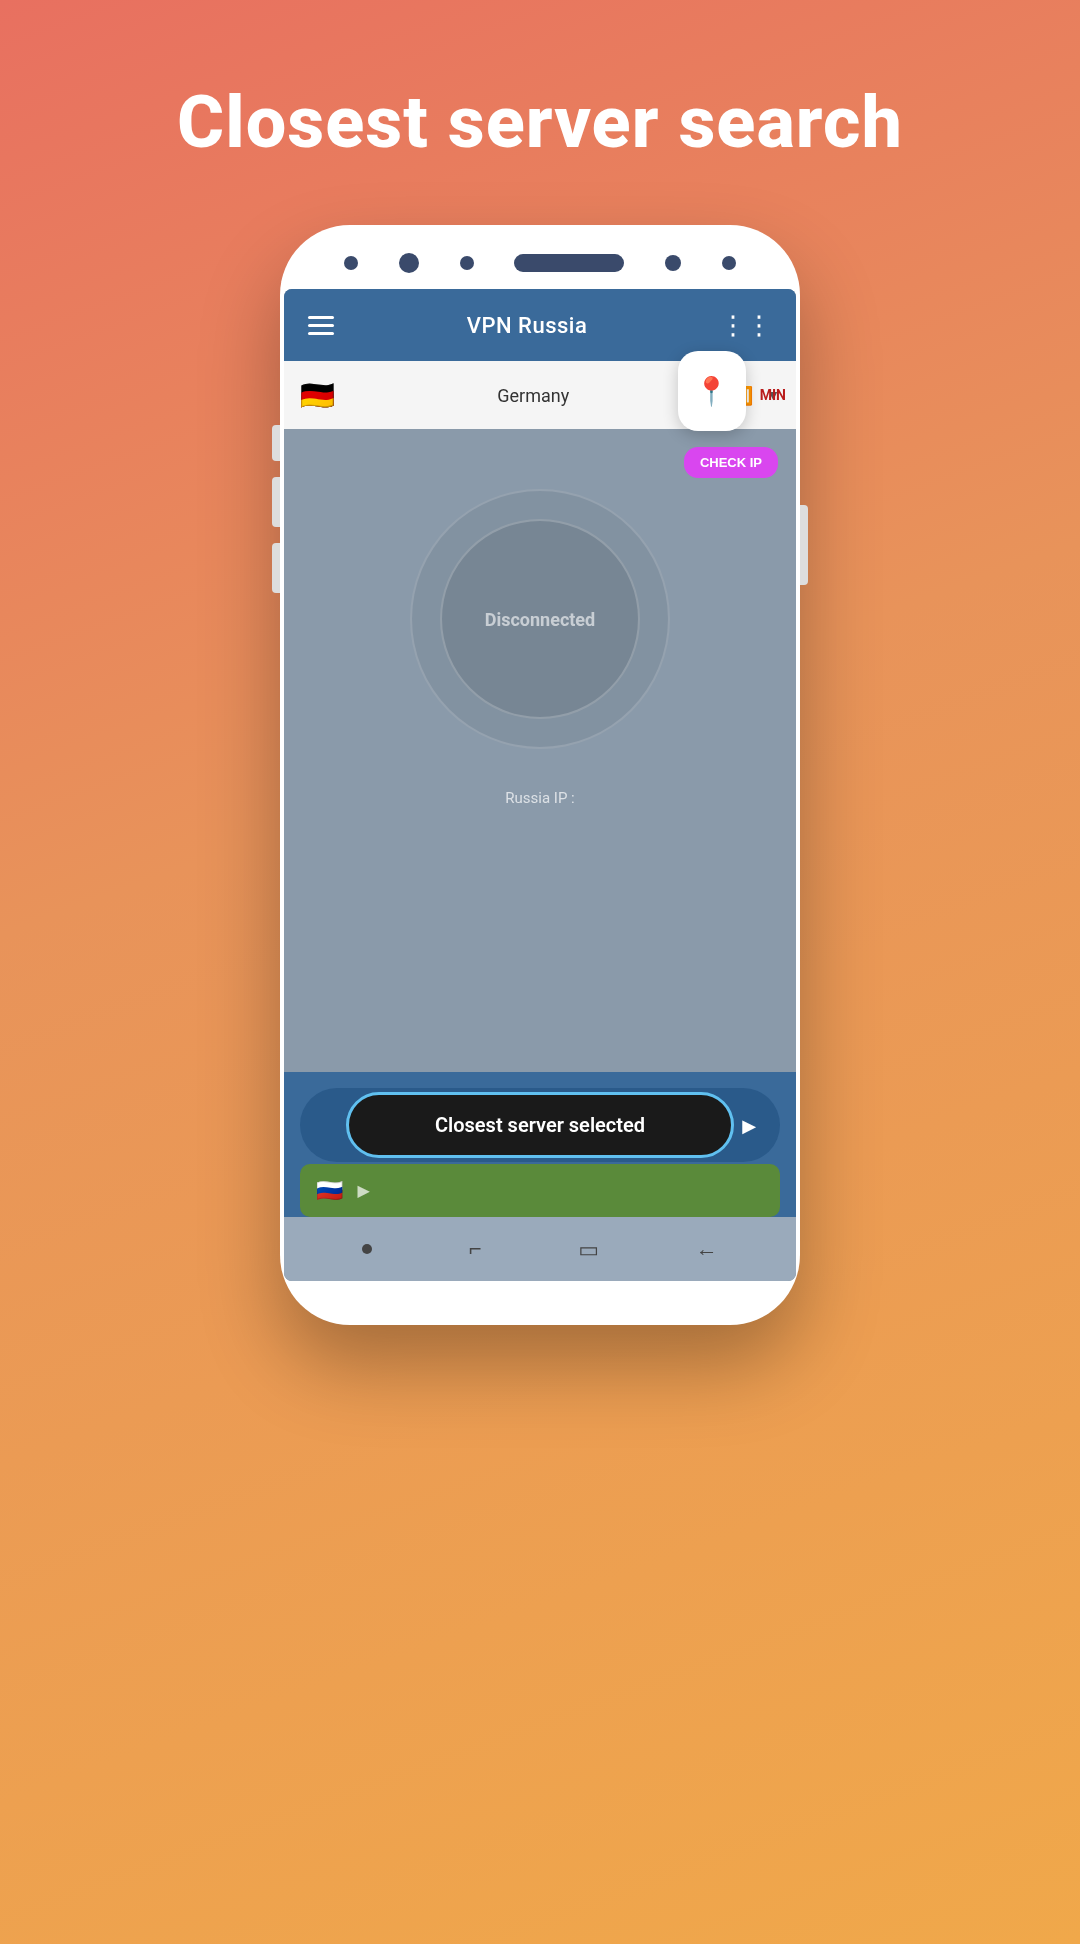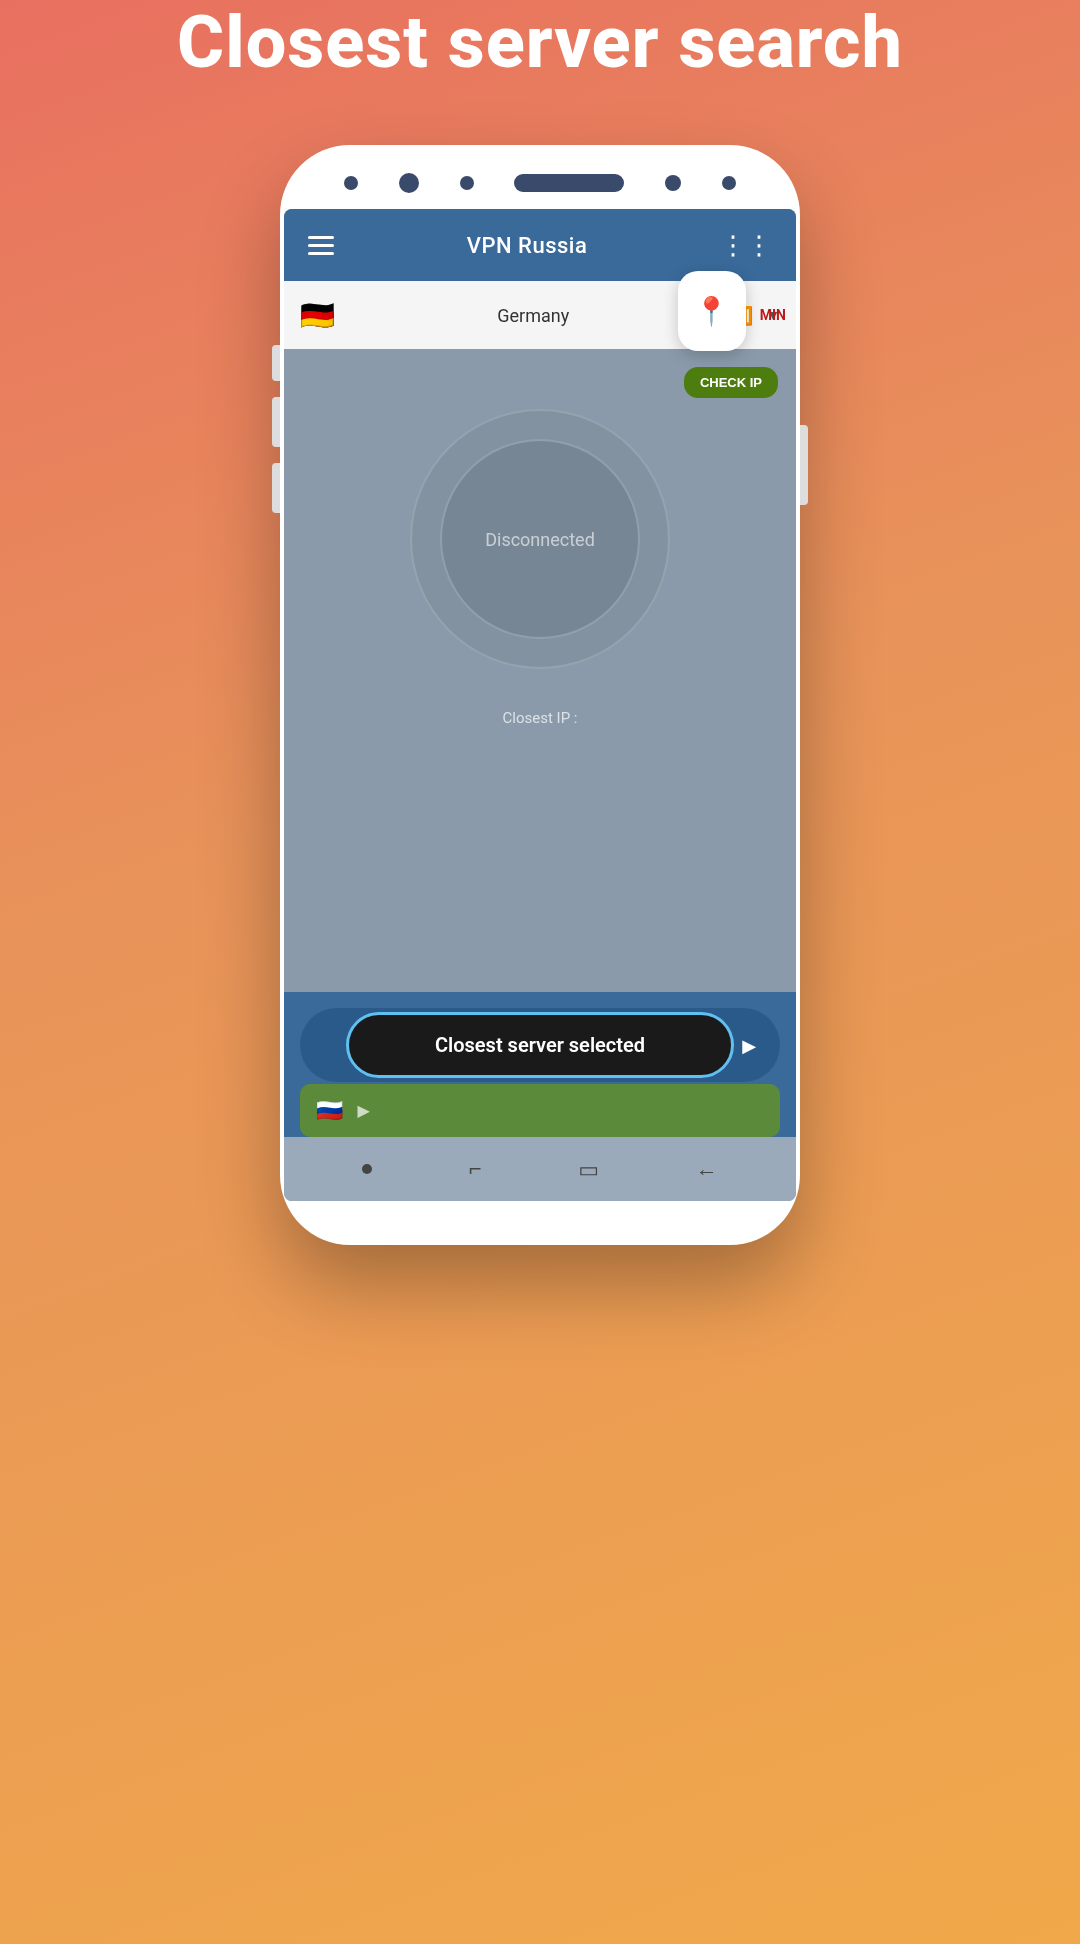--- a/index.html
+++ b/index.html
@@ -12,20 +12,21 @@
       background: linear-gradient(160deg, #e87060 0%, #e8935a 40%, #f0a84a 100%);
       display: flex;
       flex-direction: column;
       align-items: center;
     }
 
     .page-title {
       color: white;
       font-size: 72px;
       font-weight: 800;
+      margin-top: 80px;
       text-align: center;
       letter-spacing: 1px;
     }
 
     
     .phone-frame {
       position: relative;
       width: 520px;
       height: 1100px;
       margin-top: 60px;
@@ -186,21 +187,21 @@
       flex-direction: column;
       align-items: center;
       position: relative;
       padding: 0;
     }
 
     .check-ip-btn {
       position: absolute;
       top: 18px;
       right: 18px;
-      background: #4d7c0f;
+      background: #d946ef;
       color: white;
       font-size: 13px;
       font-weight: 600;
       border: none;
       border-radius: 14px;
       padding: 8px 16px;
       cursor: pointer;
     }
 
     
@@ -223,21 +224,21 @@
       border: 2px solid rgba(255,255,255,0.2);
       background: rgba(0,0,0,0.08);
       display: flex;
       align-items: center;
       justify-content: center;
     }
 
     .disconnected-text {
       color: rgba(255,255,255,0.6);
       font-size: 18px;
-      font-weight: 400;
+      font-weight: 700;
     }
 
     .current-ip-label {
       color: rgba(255,255,255,0.7);
       font-size: 15px;
       margin-top: 40px;
     }
 
     .pro-banner {
       background: #c0444a;
@@ -430,21 +431,21 @@
     <div class="main-content">
 
       <button class="check-ip-btn">CHECK IP</button>
 
       <div class="vpn-circle-outer">
         <div class="vpn-circle-inner">
           <span class="disconnected-text">Disconnected</span>
         </div>
       </div>
 
-      <span class="current-ip-label">Closest IP :</span>
+      <span class="current-ip-label">Russia IP :</span>
 
 
     </div>
 
     <div class="bottom-area">
 
       <div class="closest-server-row">
         <div class="closest-server-pill">
           <span class="closest-server-text">Closest server selected</span>
         </div>

